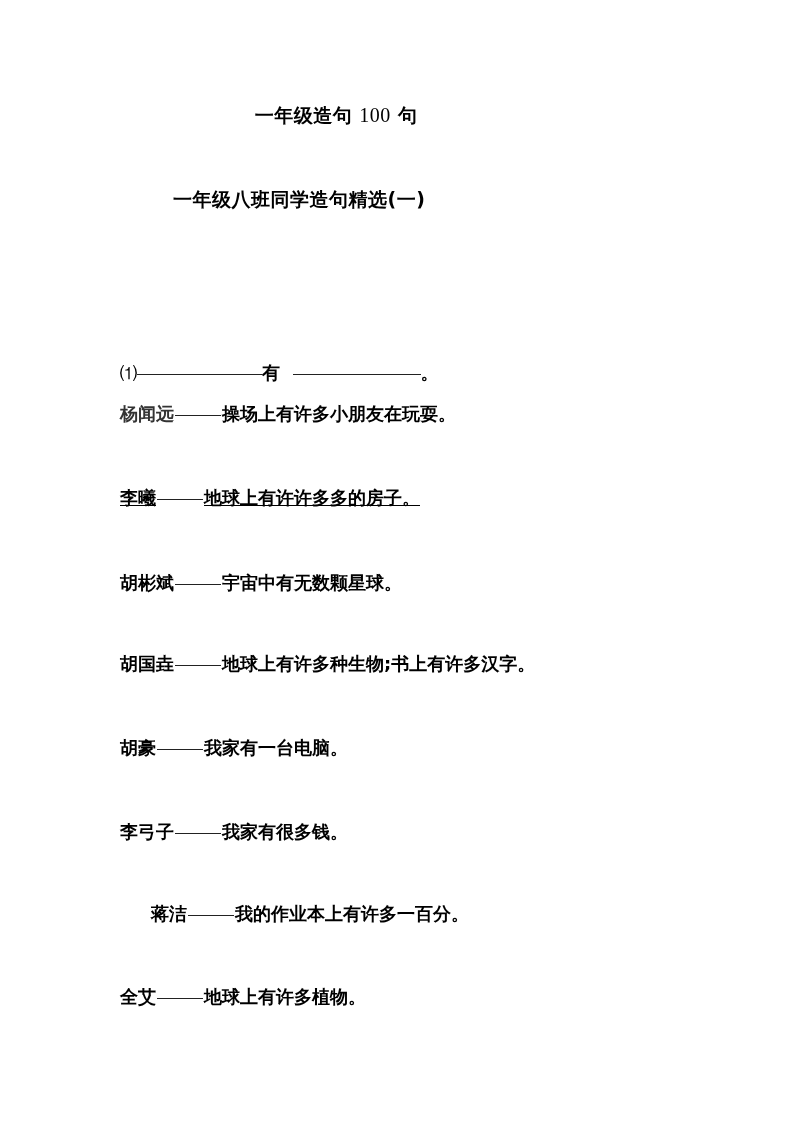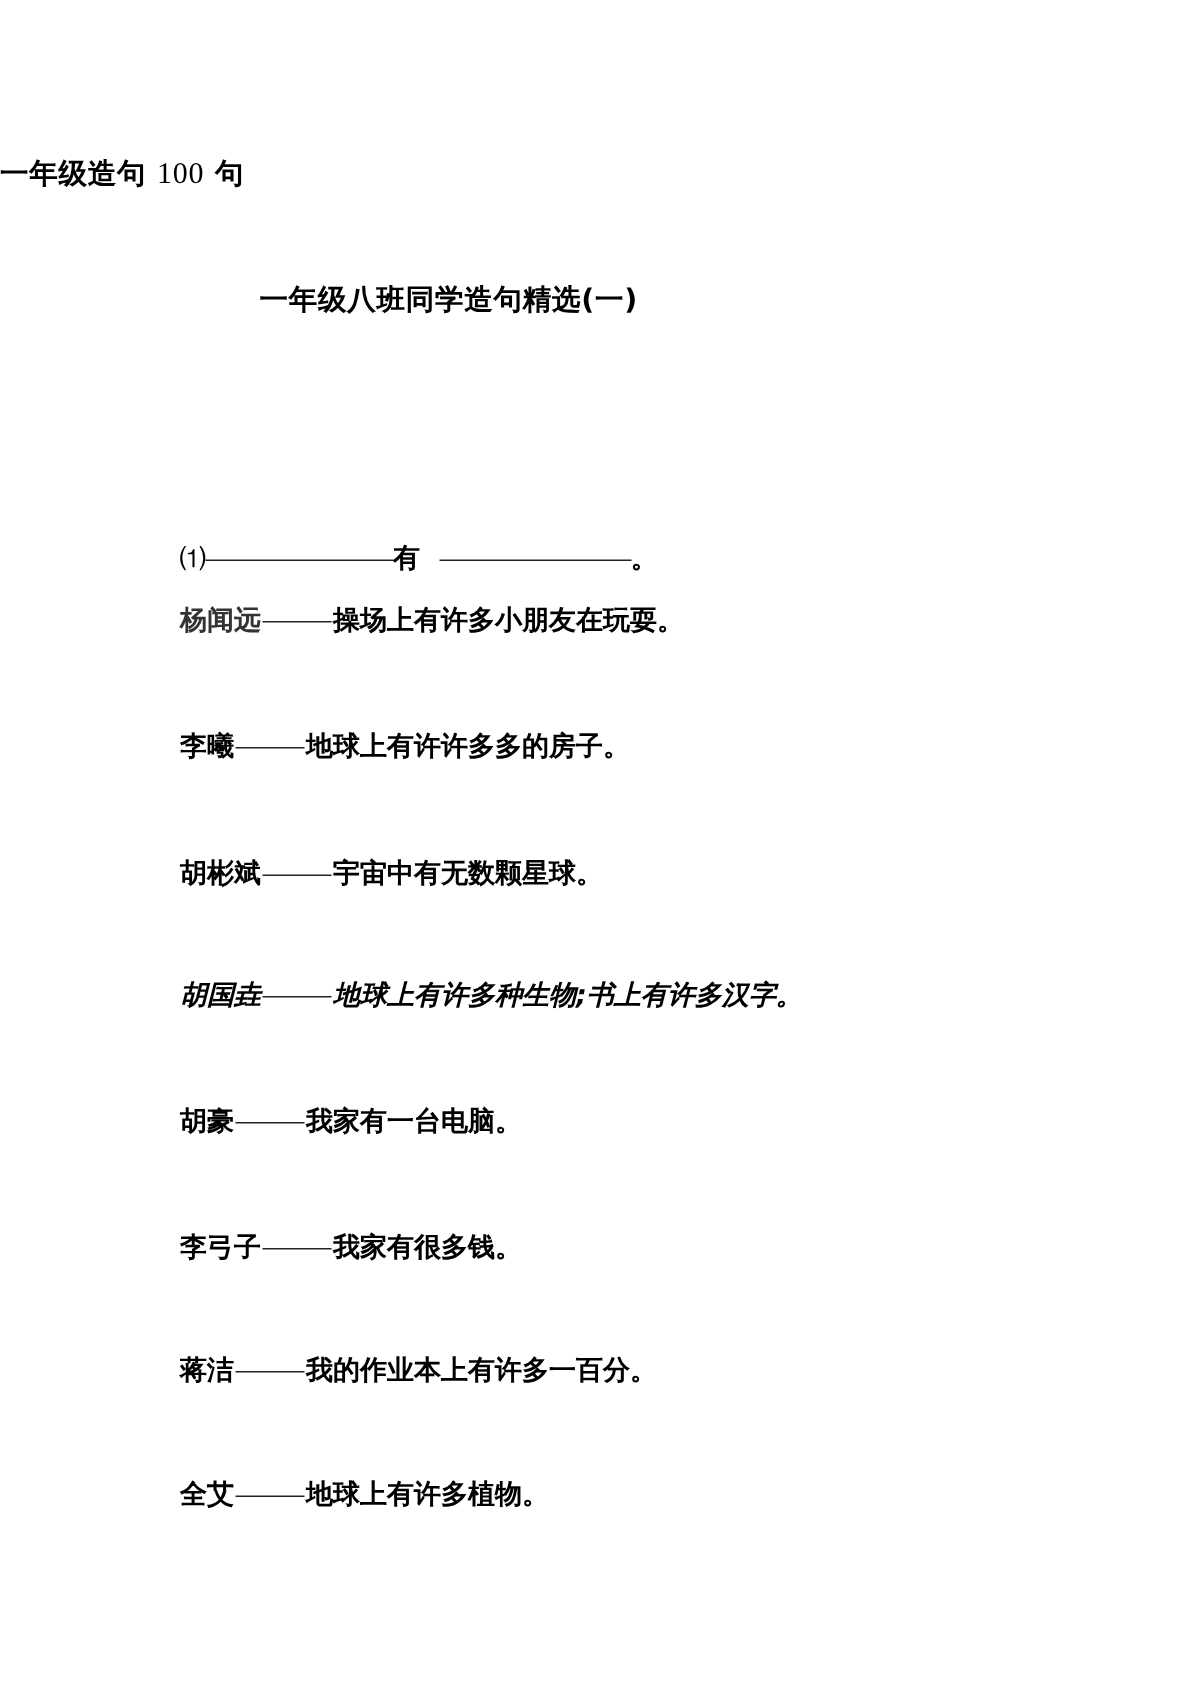--- a/index.html
+++ b/index.html
@@ -13,20 +13,21 @@
       position: relative;
       overflow: hidden;
       font-family: "DejaVu Sans", "Liberation Sans", sans-serif;
       color: #000000;
     }
     .title {
       position: absolute;
       left: 0;
       width: 672px;
       top: 103px;
+      text-align: center;
       font-size: 19px;
       font-weight: bold;
       letter-spacing: 0.5px;
     }
     .title .num {
       font-family: "Liberation Serif", "DejaVu Serif", serif;
       font-weight: normal;
       font-size: 20px;
     }
     .subtitle {
@@ -80,39 +81,39 @@
 <div class="subtitle">一年级八班同学造句精选(一)</div>
 
 <div class="line" style="top:321px;margin-top:40px;">
   <span class="prompt-num">⑴</span><span class="blank" style="width:125px;"></span><span>有</span>&nbsp;&nbsp;<span class="blank" style="width:128px;"></span><span>。</span>
 </div>
 
 <div class="line" style="top:402px;">
   <span class="light">杨闻远</span><span class="dash"></span><span>操场上有许多小朋友在玩耍。</span>
 </div>
 
-<div class="line" style="top:486px;">
+<div class="line" style="top:486px;text-decoration:underline;">
   <span>李曦</span><span class="dash"></span><span>地球上有许许多多的房子。</span>
 </div>
 
 <div class="line" style="top:571px;">
   <span>胡彬斌</span><span class="dash"></span><span>宇宙中有无数颗星球。</span>
 </div>
 
-<div class="line" style="top:652px;font-style:italic;">
+<div class="line" style="top:652px;">
   <span>胡国垚</span><span class="dash"></span><span>地球上有许多种生物;书上有许多汉字。</span>
 </div>
 
 <div class="line" style="top:736px;">
   <span>胡豪</span><span class="dash"></span><span>我家有一台电脑。</span>
 </div>
 
 <div class="line" style="top:820px;">
   <span>李弓子</span><span class="dash"></span><span>我家有很多钱。</span>
 </div>
 
-<div class="line" style="top:902px;">
+<div class="line" style="top:902px;margin-left:31px;">
   <span>蒋洁</span><span class="dash"></span><span>我的作业本上有许多一百分。</span>
 </div>
 
 <div class="line" style="top:986px;font-family:Liberation Mono, monospace;">
   <span>全艾</span><span class="dash"></span><span>地球上有许多植物。</span>
 </div>
 
 </body></html>

